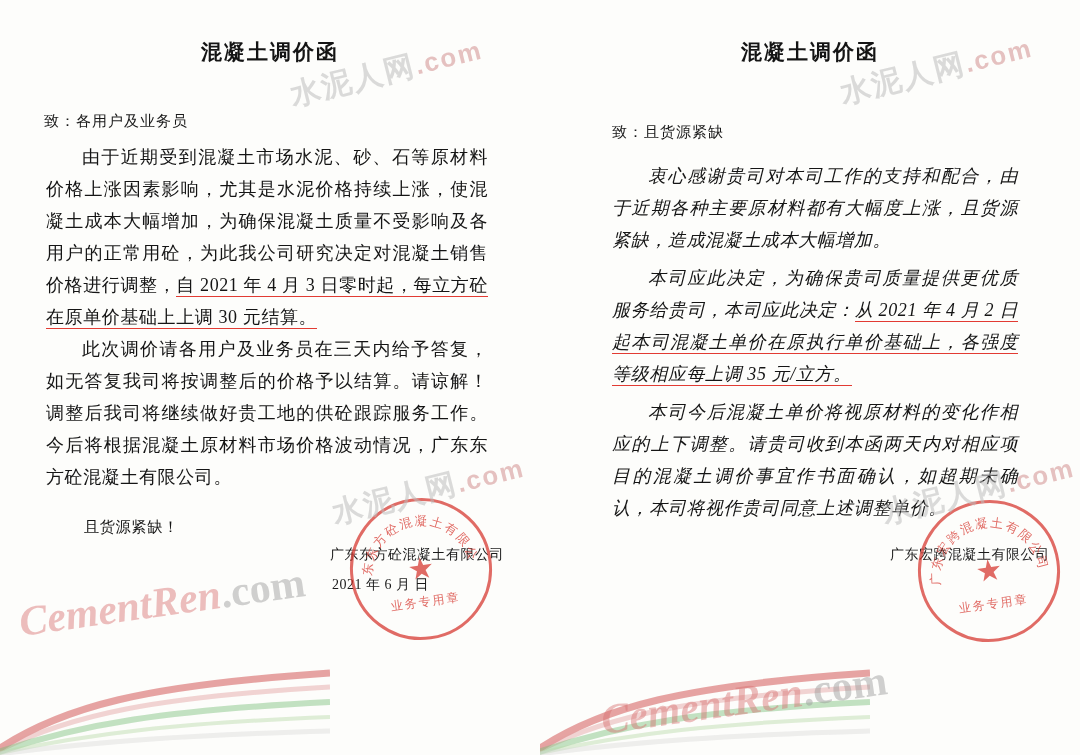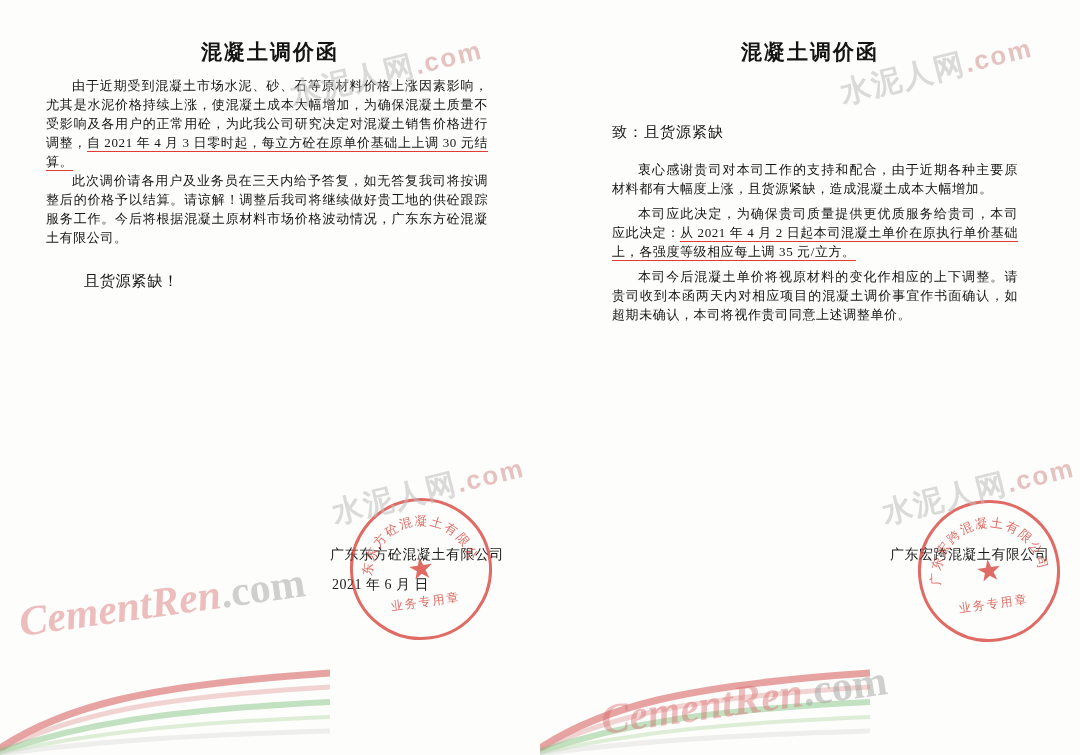--- a/index.html
+++ b/index.html
@@ -45,31 +45,32 @@
 
   .salutation {
     font-size: 15px;
     color: #1a1a1a;
     letter-spacing: 1px;
   }
   #doc-left .salutation { margin: 46px 0 0 44px; }
   #doc-right .salutation { margin: 57px 0 0 72px; }
 
   .body-text {
-    font-size: 13px;
-    line-height: 19px;
+    font-size: 18px;
+    line-height: 32px;
     color: #151515;
     text-align: justify;
     letter-spacing: 0.6px;
   }
   #doc-left .body-text {
     margin: 10px 52px 0 46px;
   }
   #doc-right .body-text {
     margin: 18px 62px 0 72px;
+    font-style: italic;
   }
   .para { text-indent: 2em; margin: 0; }
   #doc-left .para { margin-bottom: 0; }
   #doc-right .para { margin-bottom: 6px; }
 
   .u-red {
     border-bottom: 1.6px solid #e23b33;
     padding-bottom: 1px;
   }
 
@@ -196,20 +197,21 @@
 </head>
 <body>
 
 <div class="divider"></div>
 
 <div class="page" id="doc-left">
   <div class="doc-inner">
 
     <div class="doc-title">混凝土调价函</div>
 
+    <div class="salutation">致：各用户及业务员</div>
 
     <div class="body-text">
       <p class="para"><span>由于近期受到混凝土市场水泥、砂、石等原材料价格上涨因素影响，尤其是水泥价格持续上涨，使混凝土成本大幅增加，为确保混凝土质量不受影响及各用户的正常用砼，为此我公司研究决定对混凝土销售价格进行调整，</span><span class="u-red">自 2021 年 4 月 3 日零时起，每立方砼在原单价基础上上调 30 元结算。</span></p>
       <p class="para">此次调价请各用户及业务员在三天内给予答复，如无答复我司将按调整后的价格予以结算。请谅解！调整后我司将继续做好贵工地的供砼跟踪服务工作。今后将根据混凝土原材料市场价格波动情况，广东东方砼混凝土有限公司。</p>
     </div>
 
     <div class="closing">且货源紧缺！</div>
 
     <div class="signature-block">
       <div class="sig-company">广东东方砼混凝土有限公司</div>

